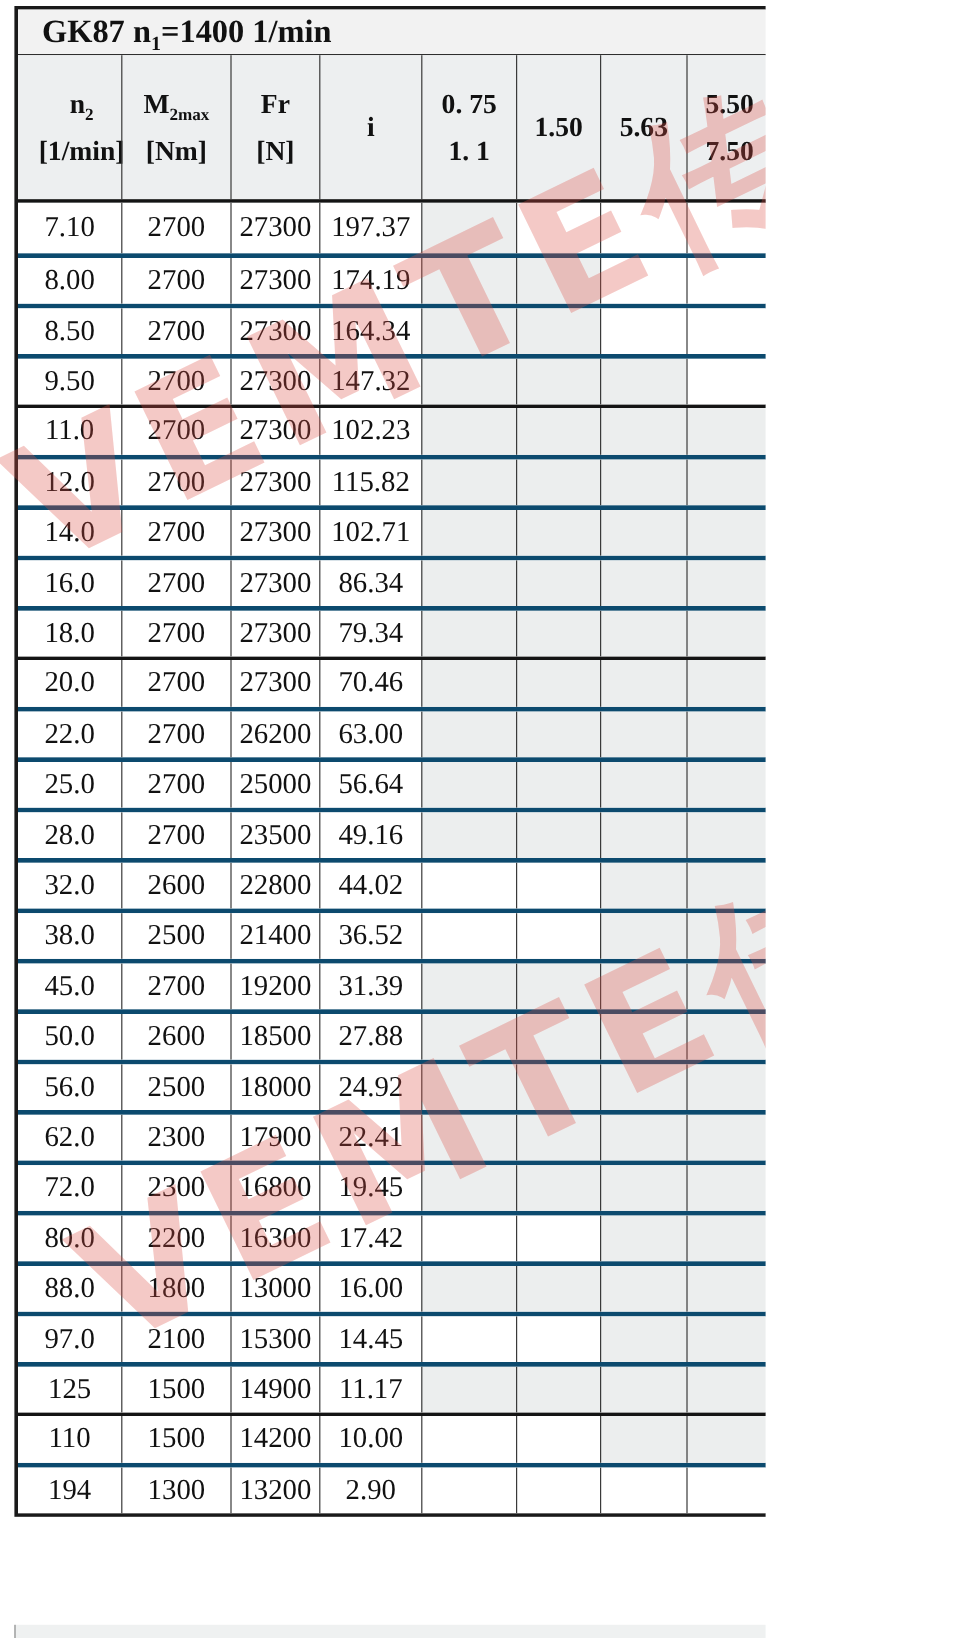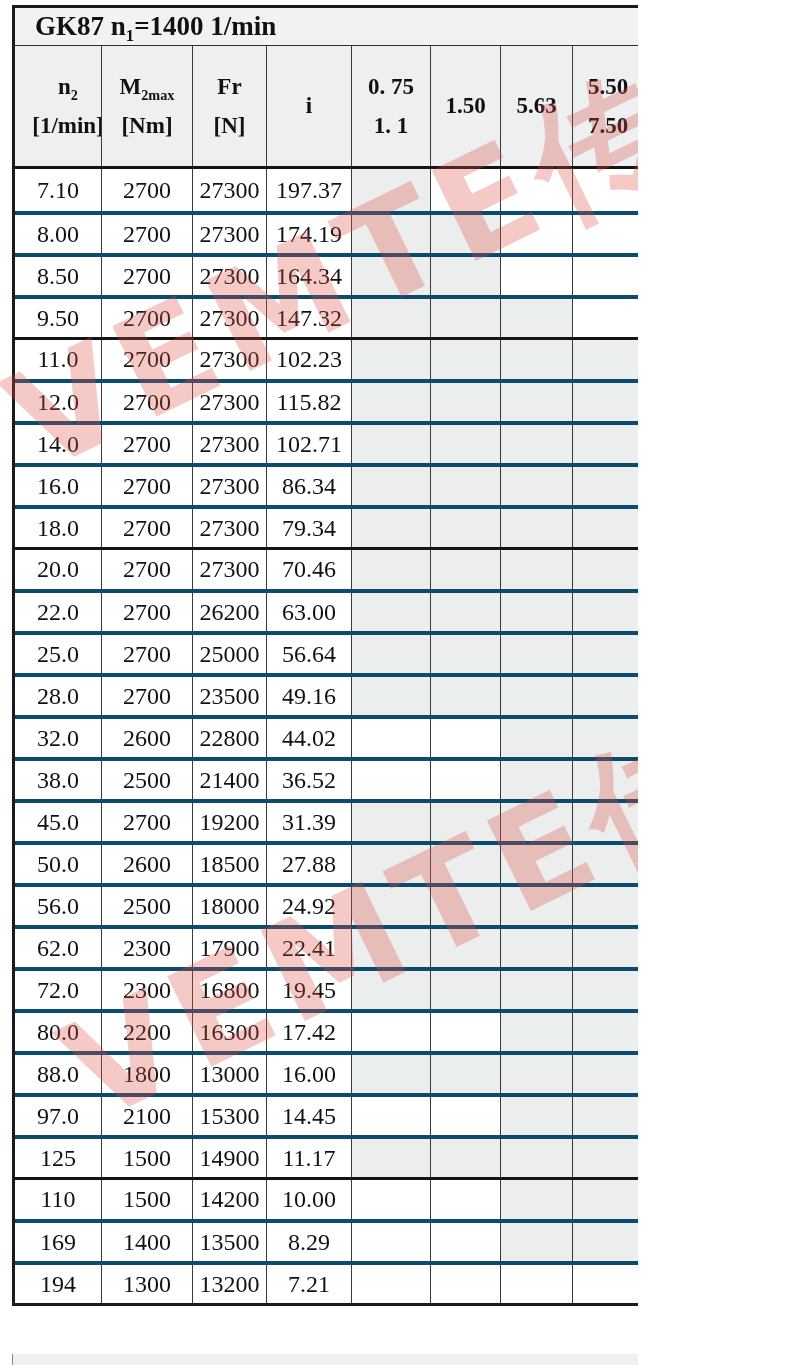--- a/index.html
+++ b/index.html
@@ -410,36 +410,24 @@
           <div class="cell">14200</div>
           <div class="cell">10.00</div>
           <div class="cell"></div>
           <div class="cell"></div>
           <div class="cell shaded"></div>
           <div class="cell shaded"></div>
           <div class="cell shaded"></div>
           <div class="cell shaded"></div>
         </div>
         <div class="row">
-          <div class="cell">169</div>
-          <div class="cell">1400</div>
-          <div class="cell">13500</div>
-          <div class="cell">8.29</div>
-          <div class="cell"></div>
-          <div class="cell"></div>
-          <div class="cell shaded"></div>
-          <div class="cell shaded"></div>
-          <div class="cell shaded"></div>
-          <div class="cell shaded"></div>
-        </div>
-        <div class="row">
           <div class="cell">194</div>
           <div class="cell">1300</div>
           <div class="cell">13200</div>
-          <div class="cell">7.21</div>
+          <div class="cell">2.90</div>
           <div class="cell"></div>
           <div class="cell"></div>
           <div class="cell"></div>
           <div class="cell"></div>
           <div class="cell shaded"></div>
           <div class="cell shaded"></div>
         </div>
       </div>
 
   </div>

